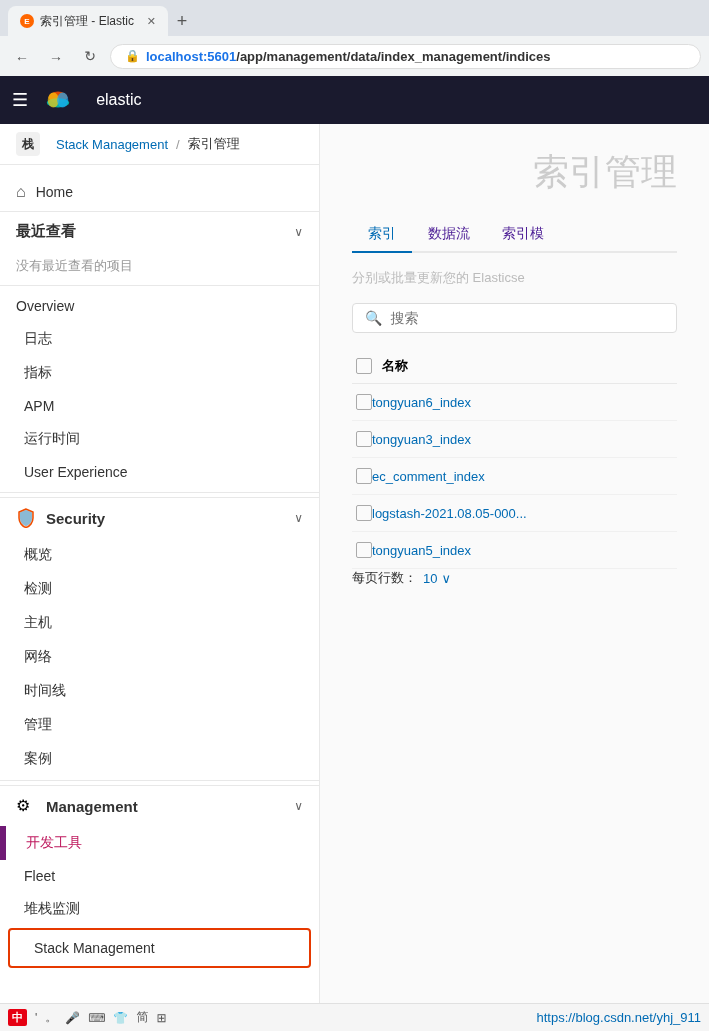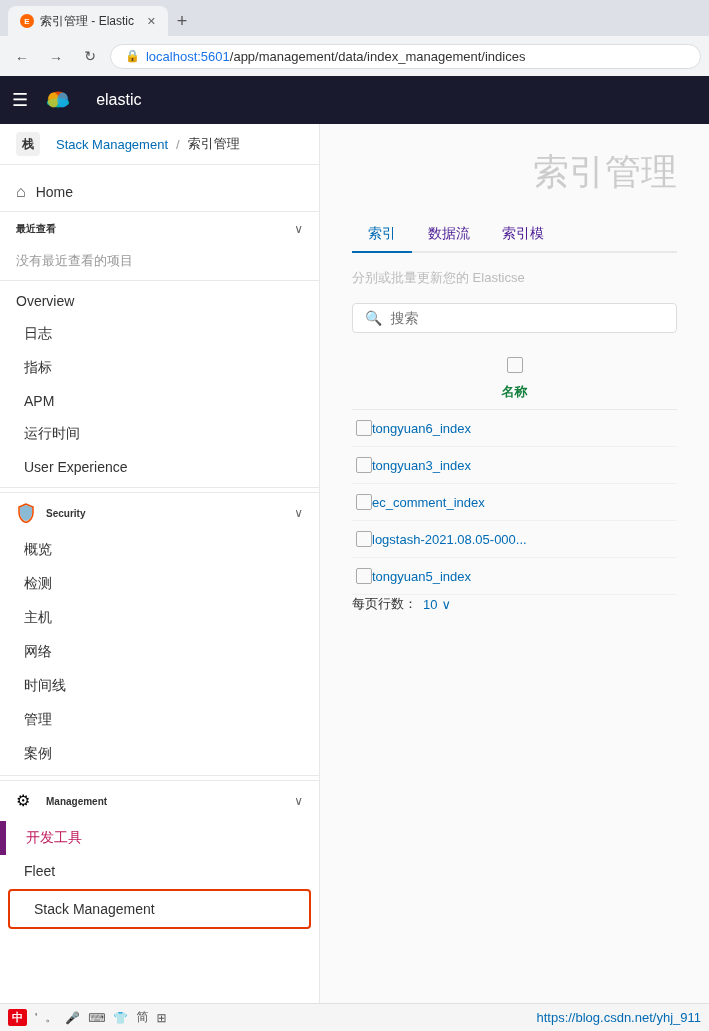--- a/index.html
+++ b/index.html
@@ -60,21 +60,21 @@
       border: 1px solid #ddd;
       border-radius: 20px;
       padding: 4px 14px;
       font-size: 13px;
       color: #333;
       display: flex;
       align-items: center;
       gap: 6px;
     }
     .address-bar .lock-icon { color: #555; font-size: 12px; }
-    .address-bar .url { color: #333; }
+    .address-bar .url { color: #333; font-weight: bold; }
     .address-bar .url span { color: #1a73e8; }
 
     
     .app-container {
       display: flex;
       flex-direction: column;
       height: calc(1031px - 76px);
     }
 
     
@@ -159,21 +159,21 @@
     .home-icon { font-size: 16px; color: #555; }
 
     .nav-section-header {
       display: flex;
       align-items: center;
       justify-content: space-between;
       padding: 10px 16px;
       cursor: pointer;
       border-top: 1px solid #e8e8e8;
     }
-    .nav-section-title { font-size: 10px; font-weight: 600; color: #333; }
+    .nav-section-title { font-size: 15px; font-weight: 600; color: #333; }
     .nav-section-empty { padding: 6px 16px; font-size: 13px; color: #999; }
     .chevron-icon { font-size: 12px; color: #666; }
 
     .nav-item {
       padding: 8px 16px 8px 24px;
       font-size: 14px;
       color: #333;
       cursor: pointer;
     }
 
@@ -290,22 +290,21 @@
     }
 
     .table-header {
       display: flex;
       align-items: center;
       gap: 10px;
       padding: 8px 4px;
       border-bottom: 1px solid #e8e8e8;
       font-size: 13px;
       font-weight: 600;
-      color: #15803d;
-      flex-direction: column;
+      color: #000000;
     }
     .table-checkbox {
       width: 16px; height: 16px;
       border: 1px solid #aaa;
       border-radius: 2px;
     }
 
     .table-row {
       display: flex;
       align-items: center;
@@ -504,20 +503,23 @@
           </div>
           <span class="chevron-icon">∨</span>
         </div>
 
         <div class="left-accent-item">
           <span>开发工具</span>
         </div>
         <div class="nav-item">
           <span>Fleet</span>
         </div>
+        <div class="nav-item">
+          <span>堆栈监测</span>
+        </div>
         <div class="stack-management-item">
           <span>Stack Management</span>
         </div>
       </div>
     </div>
 
     <div class="content-area">
       <h1 class="page-title">索引管理</h1>
 
       <div class="tabs-bar">

